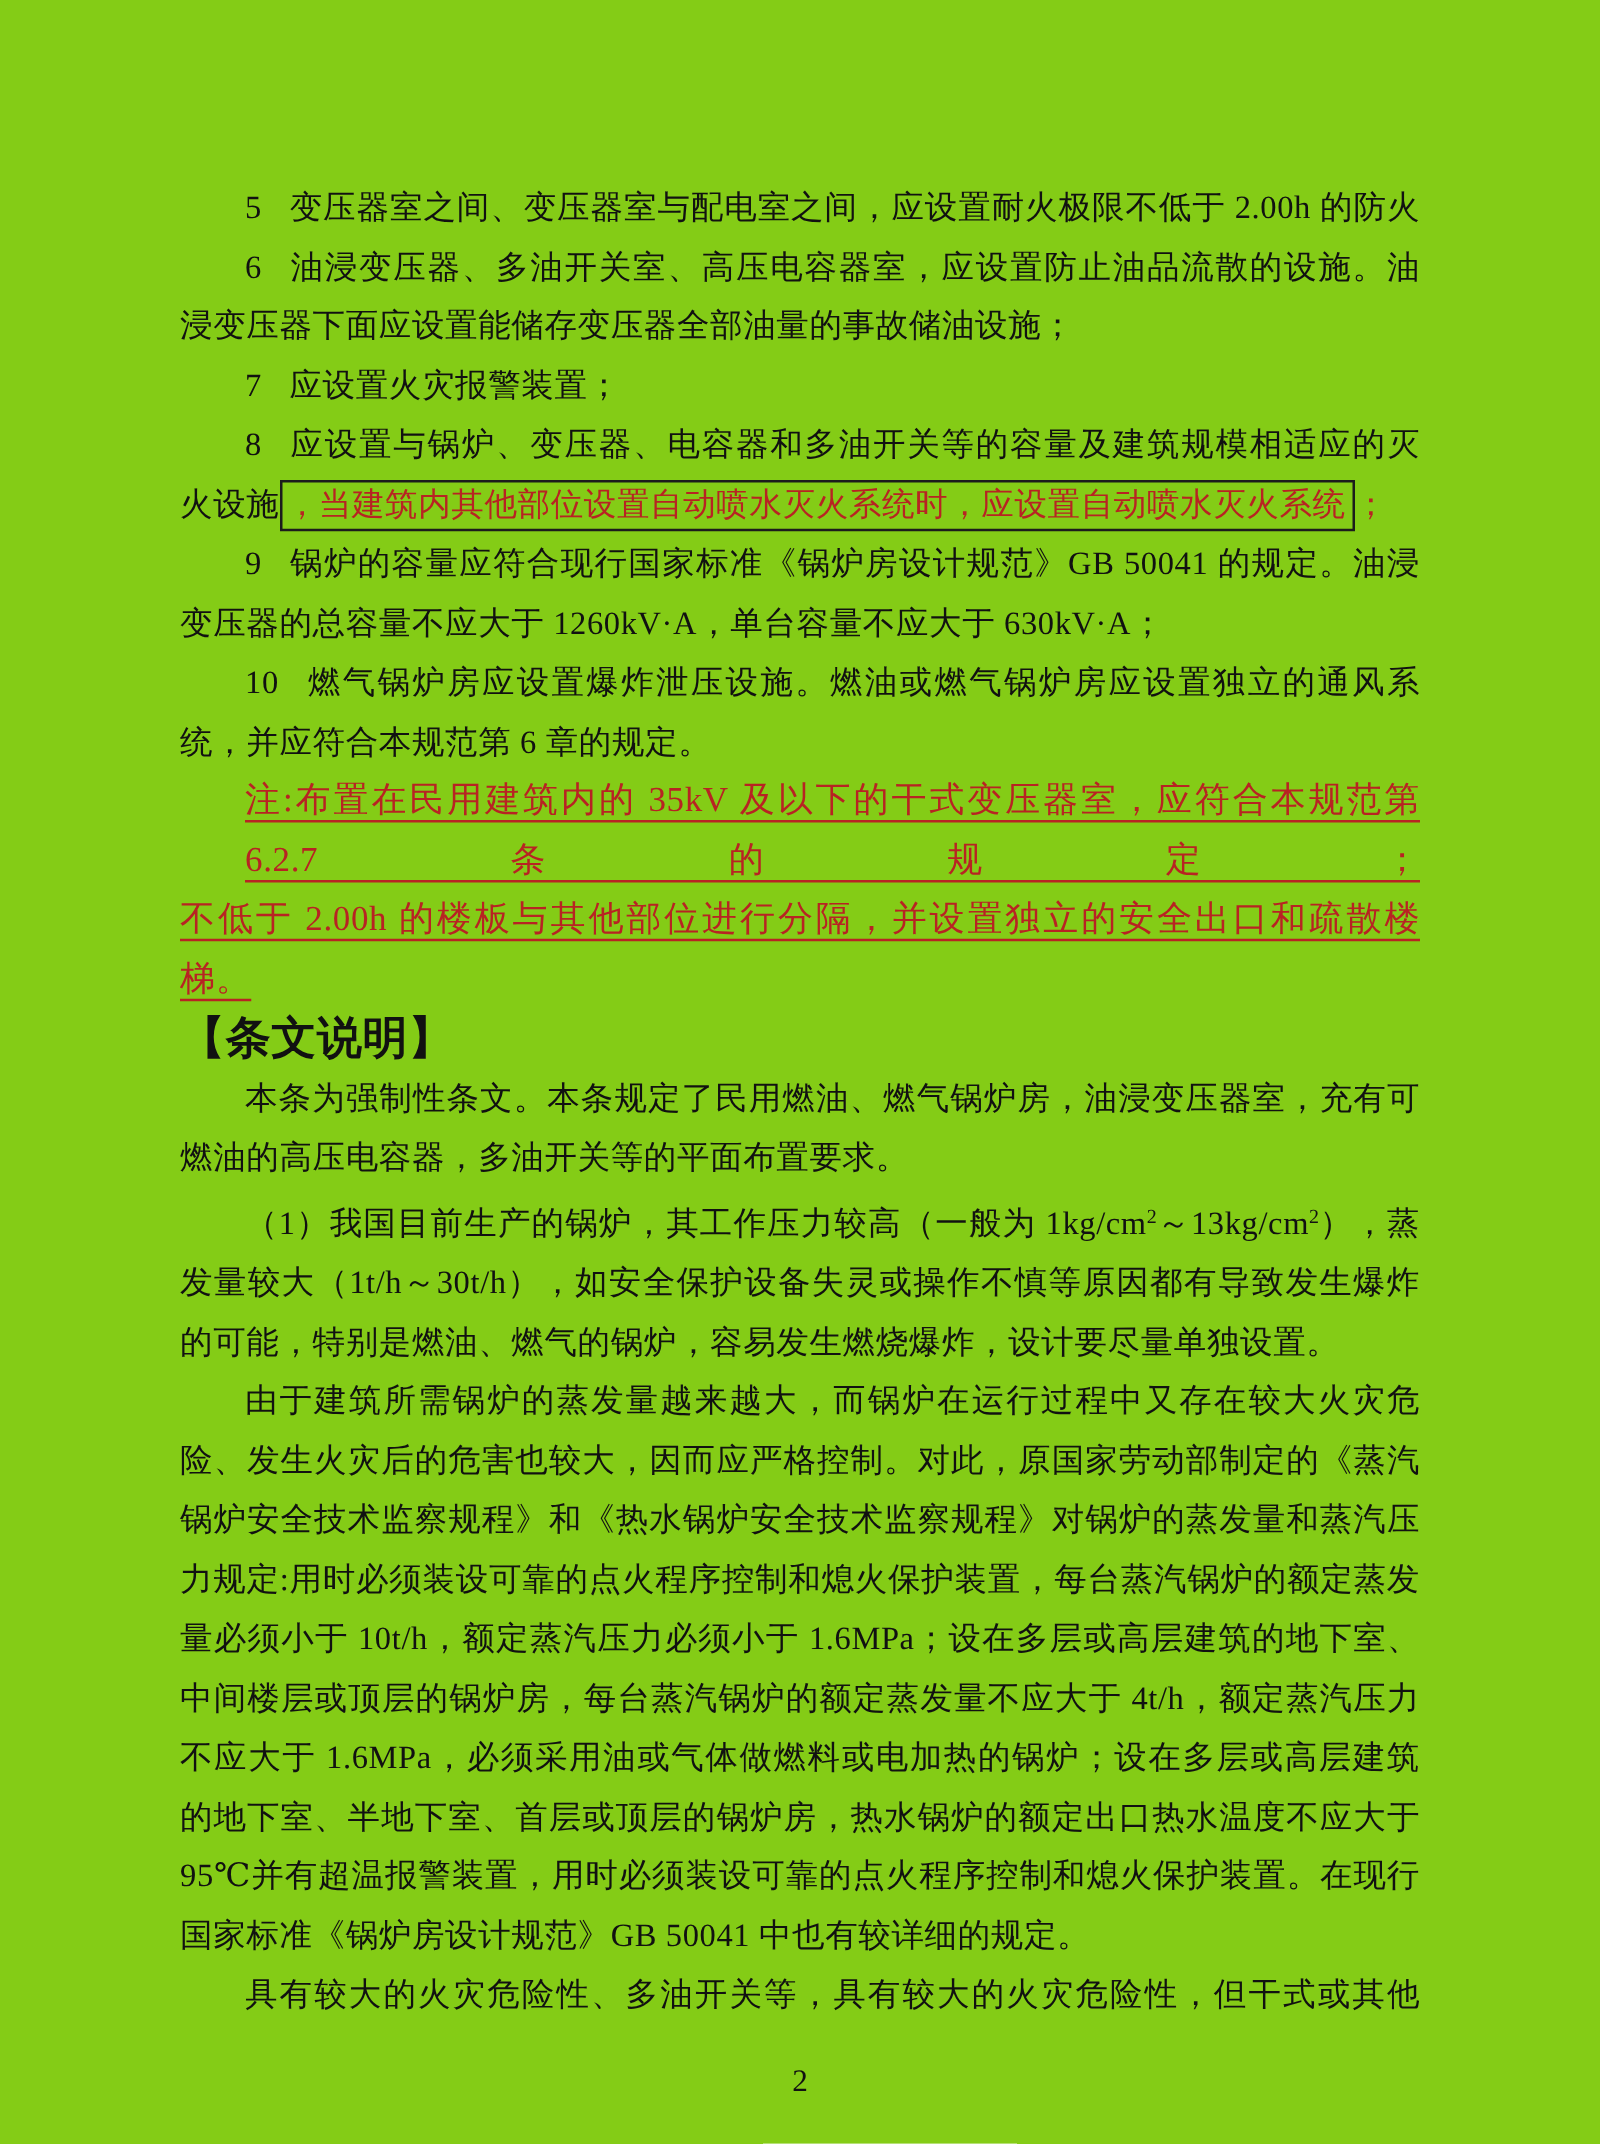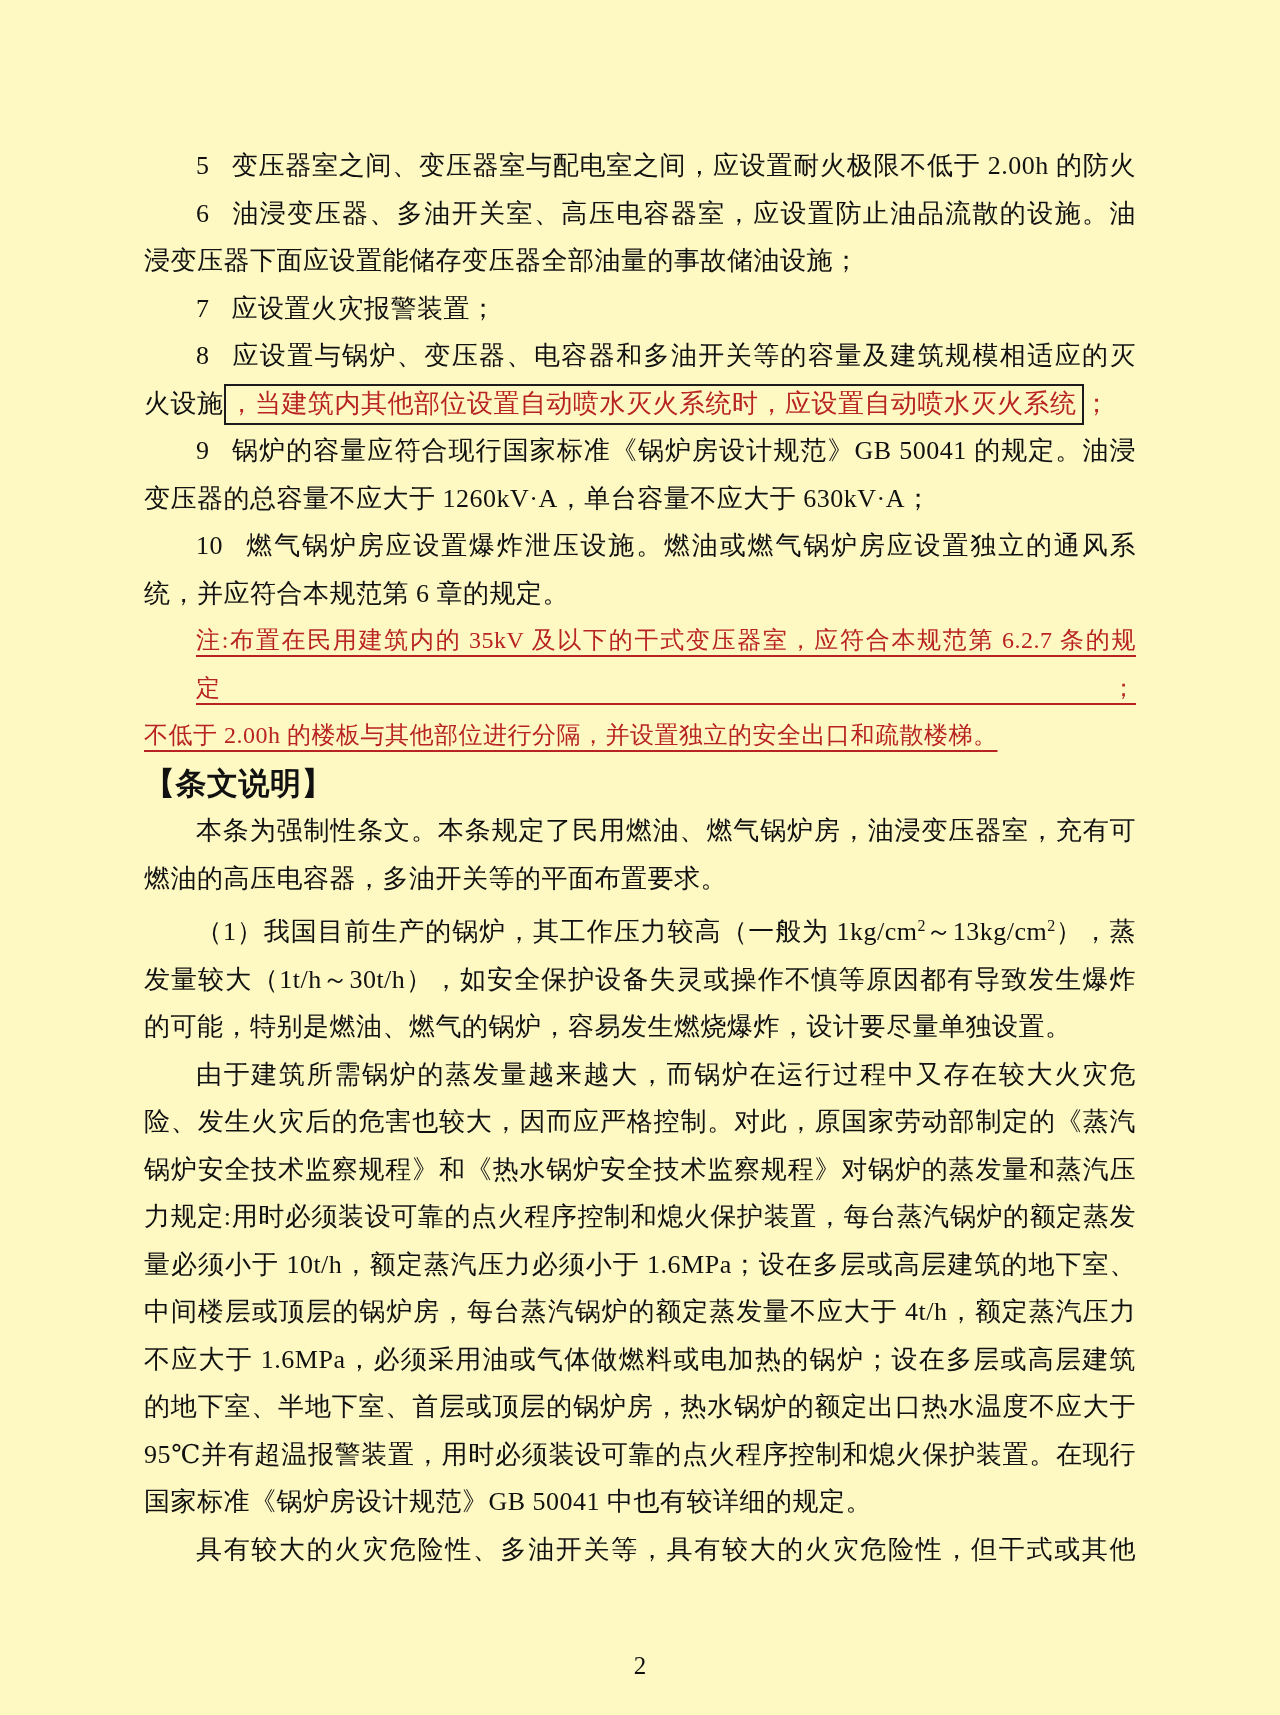--- a/index.html
+++ b/index.html
@@ -31,24 +31,24 @@
     white-space: normal;
   }
   .line.fill {
     text-align-last: justify;
   }
   .line.indent {
     padding-left: 52px;
   }
   .line.heading {
     font-weight: bold;
-    font-size: 31px;
+    font-size: 36px;
   }
   .line.note {
-    font-size: 24px;
+    font-size: 28px;
     color: var(--red);
     text-decoration: underline;
     text-decoration-thickness: 2px;
     text-decoration-color: var(--red);
     text-underline-offset: 7px;
   }
   .seg { color: inherit; }
   .seg-num {
     display: inline-block;
     margin-right: 22px;
@@ -70,21 +70,21 @@
     top: 1652px;
     width: 100%;
     text-align: center;
     font-size: 25px;
     color: #111111;
   }
 </style>
 </head>
 <body>
 
-<div class="page" style="--red: #b82323; --boxborder: #1c1c1c; background: #fef9c3; color: rgb(17, 17, 17);">
+<div class="page" style="--red: #b82323; --boxborder: #1c1c1c; background: #84cc16; color: rgb(17, 17, 17);">
   <div class="content" id="doc-content">
       <div class="line indent fill"><span class="seg seg-num">5</span><span class="seg seg-plain">变压器室之间、变压器室与配电室之间，应设置耐火极限不低于 2.00h 的防火</span></div>
       <div class="line indent fill"><span class="seg seg-num">6</span><span class="seg seg-plain">油浸变压器、多油开关室、高压电容器室，应设置防止油品流散的设施。油</span></div>
       <div class="line"><span class="seg seg-plain">浸变压器下面应设置能储存变压器全部油量的事故储油设施；</span></div>
       <div class="line indent"><span class="seg seg-num">7</span><span class="seg seg-plain">应设置火灾报警装置；</span></div>
       <div class="line indent fill"><span class="seg seg-num">8</span><span class="seg seg-plain">应设置与锅炉、变压器、电容器和多油开关等的容量及建筑规模相适应的灭</span></div>
       <div class="line"><span class="seg seg-plain">火设施</span><span class="seg seg-redbox">，当建筑内其他部位设置自动喷水灭火系统时，应设置自动喷水灭火系统</span><span class="seg seg-red">；</span></div>
       <div class="line indent fill"><span class="seg seg-num">9</span><span class="seg seg-plain">锅炉的容量应符合现行国家标准《锅炉房设计规范》GB 50041 的规定。油浸</span></div>
       <div class="line"><span class="seg seg-plain">变压器的总容量不应大于 1260kV·A，单台容量不应大于 630kV·A；</span></div>
       <div class="line indent fill"><span class="seg seg-num">10</span><span class="seg seg-plain">燃气锅炉房应设置爆炸泄压设施。燃油或燃气锅炉房应设置独立的通风系</span></div>

